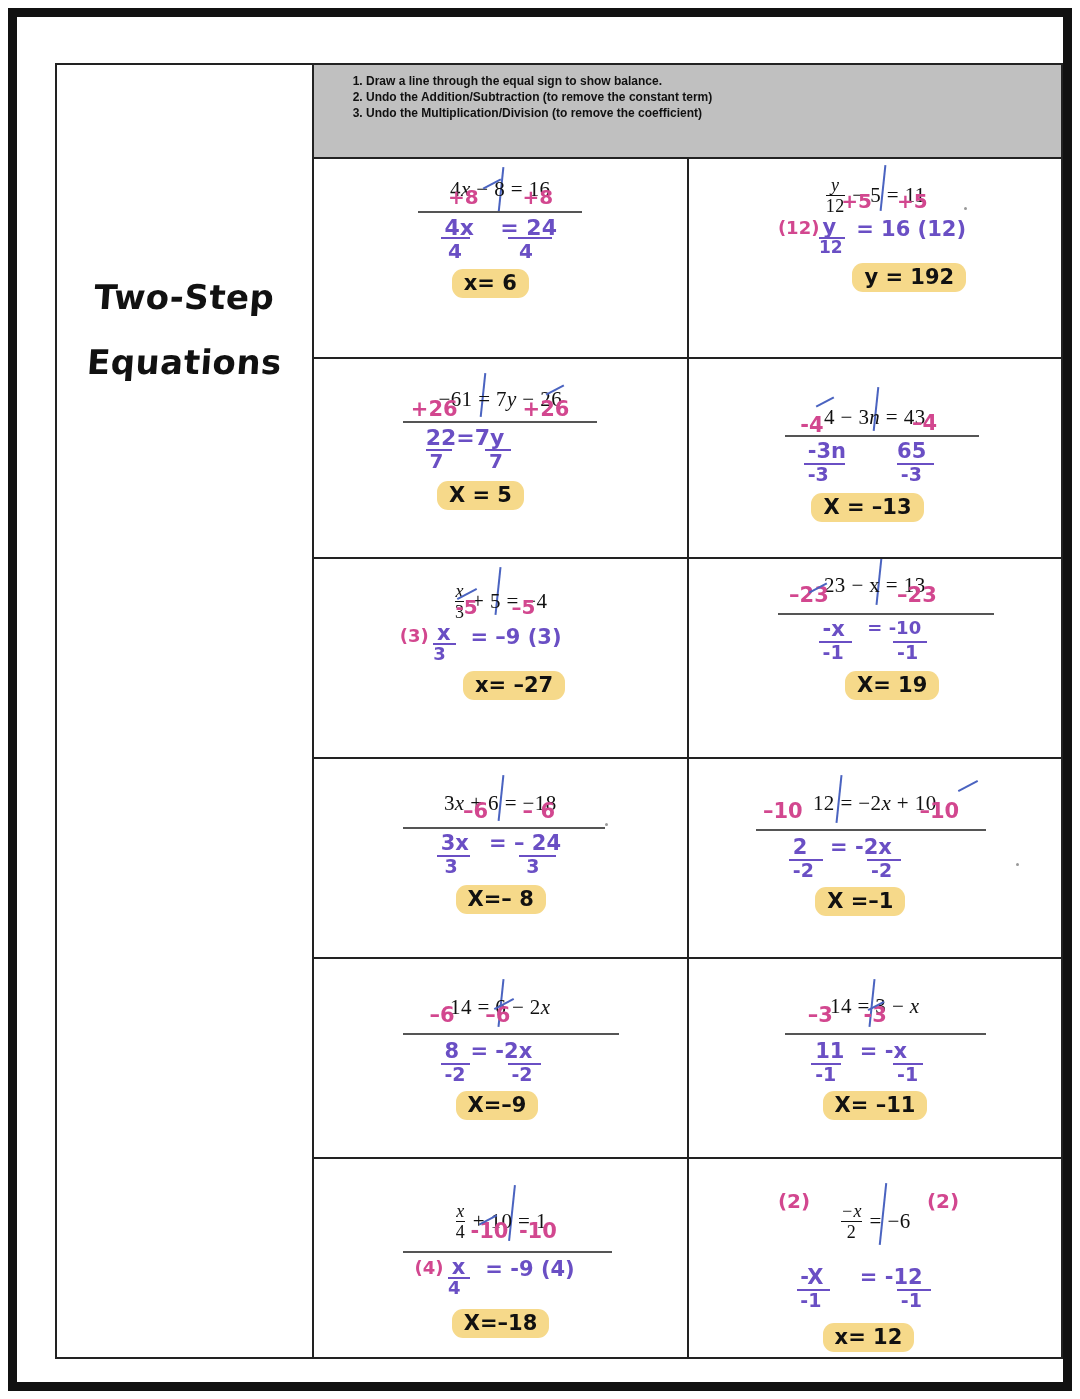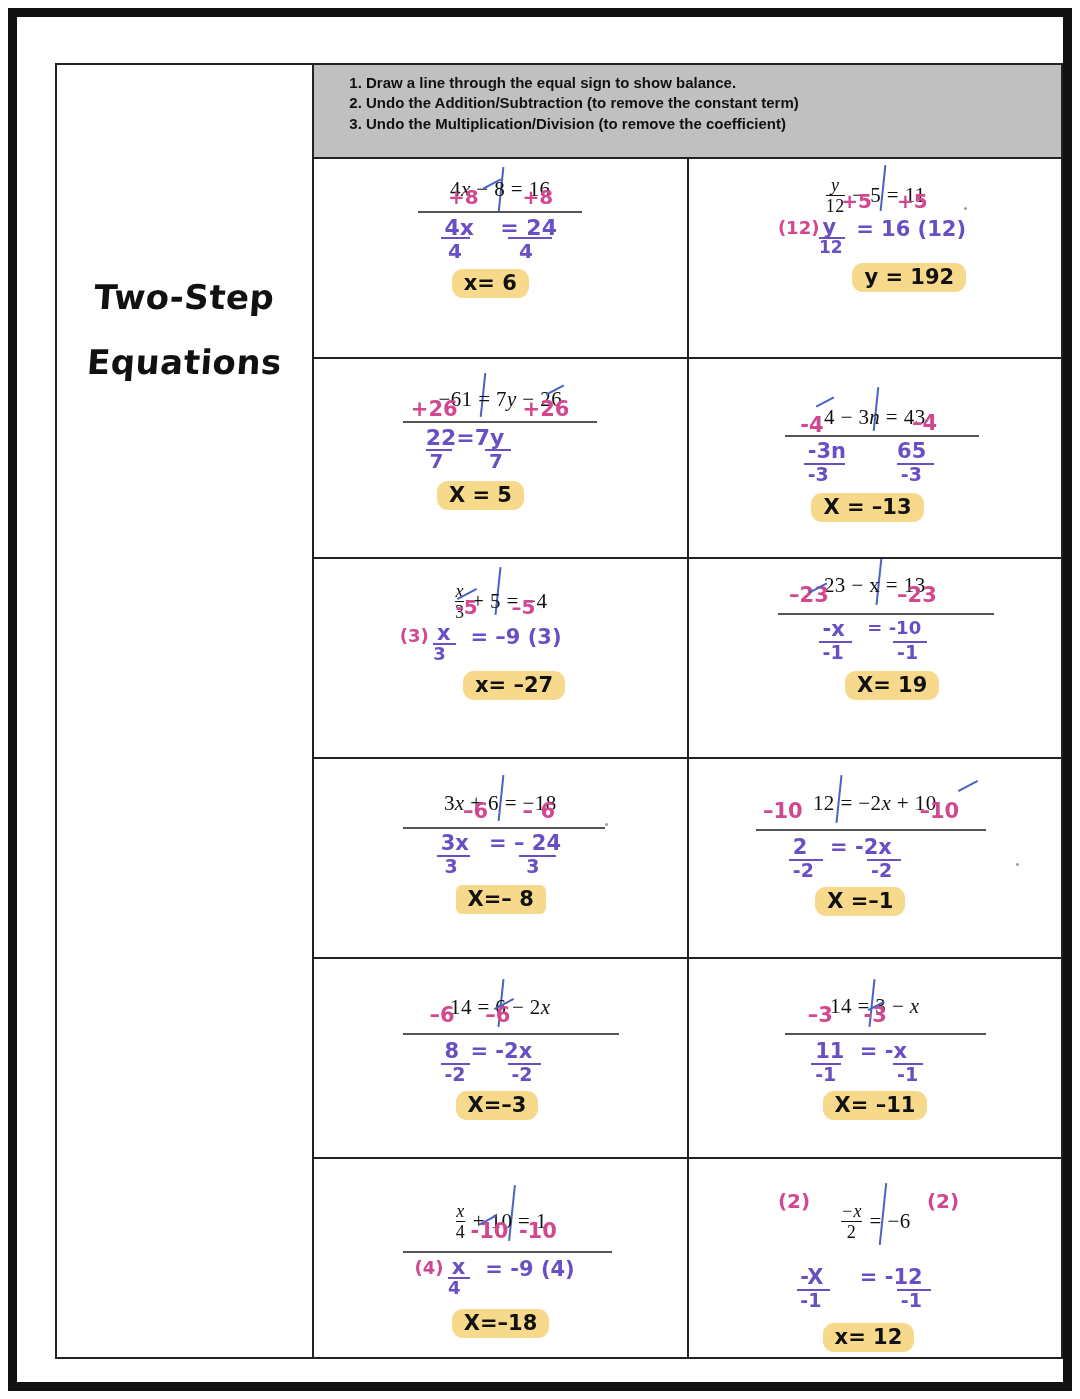--- a/index.html
+++ b/index.html
@@ -88,21 +88,21 @@
     font-weight: bold;
     font-size: 16.5px;
     margin-bottom: 2px;
   }
   .instructions ol {
     margin: 0;
     padding-left: 38px;
   }
   .instructions li {
     font-weight: bold;
-    font-size: 15px;
+    font-size: 12px;
     line-height: 1.35;
   }
   .grid {
     flex: 1 1 auto;
     display: flex;
     flex-direction: column;
   }
   .row {
     display: flex;
     flex: 1 1 0;
@@ -322,21 +322,21 @@
               <div class="hw-vert" style="left:50%; top:16px; height:46px;"></div>
               <div class="hw pink" style="left:40%; top:40px; font-size:21px;">–6</div>
               <div class="hw pink" style="left:56%; top:40px; font-size:21px;">– 6</div>
               <div class="hw-underline" style="left:24%; top:68px; width:54%;"></div>
               <div class="hw purple" style="left:34%; top:72px; font-size:21px;">3x</div>
               <div class="hw purple" style="left:47%; top:72px; font-size:21px;">= – 24</div>
               <div class="hw-underline" style="left:33%; top:96px; width:9%; background:#6a4fc4;"></div>
               <div class="hw-underline" style="left:55%; top:96px; width:10%; background:#6a4fc4;"></div>
               <div class="hw purple" style="left:35%; top:96px; font-size:19px;">3</div>
               <div class="hw purple" style="left:57%; top:96px; font-size:19px;">3</div>
-              <div class="answer" style="left:38%; top:126px;border-radius:6px;">X=– 8</div>
+              <div class="answer" style="left:38%; top:126px;">X=– 8</div>
               <div class="speck" style="left:78%; top:64px;"></div>
             </div>
             <div class="cell">
               <div class="eq" style="margin-top:18px;">12 = −2<span class="it">x</span> + 10</div>
               <div class="hw-vert" style="left:40%; top:16px; height:48px;"></div>
               <div class="strike" style="left:72%; top:26px; width:22px;"></div>
               <div class="hw pink" style="left:20%; top:40px; font-size:21px;">–10</div>
               <div class="hw pink" style="left:62%; top:40px; font-size:21px;">–10</div>
               <div class="hw-underline" style="left:18%; top:70px; width:62%;"></div>
               <div class="hw purple" style="left:28%; top:76px; font-size:21px;">2</div>
@@ -357,21 +357,21 @@
               <div class="strike" style="left:48%; top:44px; width:22px;"></div>
               <div class="hw pink" style="left:31%; top:44px; font-size:21px;">–6</div>
               <div class="hw pink" style="left:46%; top:44px; font-size:21px;">–6</div>
               <div class="hw-underline" style="left:24%; top:74px; width:58%;"></div>
               <div class="hw purple" style="left:35%; top:80px; font-size:21px;">8</div>
               <div class="hw purple" style="left:42%; top:80px; font-size:21px;">= -2x</div>
               <div class="hw-underline" style="left:34%; top:104px; width:8%; background:#6a4fc4;"></div>
               <div class="hw-underline" style="left:52%; top:104px; width:9%; background:#6a4fc4;"></div>
               <div class="hw purple" style="left:35%; top:104px; font-size:19px;">-2</div>
               <div class="hw purple" style="left:53%; top:104px; font-size:19px;">-2</div>
-              <div class="answer" style="left:38%; top:132px;">X=–3</div>
+              <div class="answer" style="left:38%; top:132px;">X=–9</div>
             </div>
             <div class="cell">
               <div class="eq" style="margin-top:21px;">14 = 3 − <span class="it">x</span></div>
               <div class="hw-vert" style="left:49%; top:20px; height:48px;"></div>
               <div class="strike" style="left:48%; top:46px; width:18px;"></div>
               <div class="hw pink" style="left:32%; top:44px; font-size:21px;">–3</div>
               <div class="hw pink" style="left:47%; top:44px; font-size:21px;">-3</div>
               <div class="hw-underline" style="left:26%; top:74px; width:54%;"></div>
               <div class="hw purple" style="left:34%; top:80px; font-size:21px;">11</div>
               <div class="hw purple" style="left:46%; top:80px; font-size:21px;">= -x</div>

